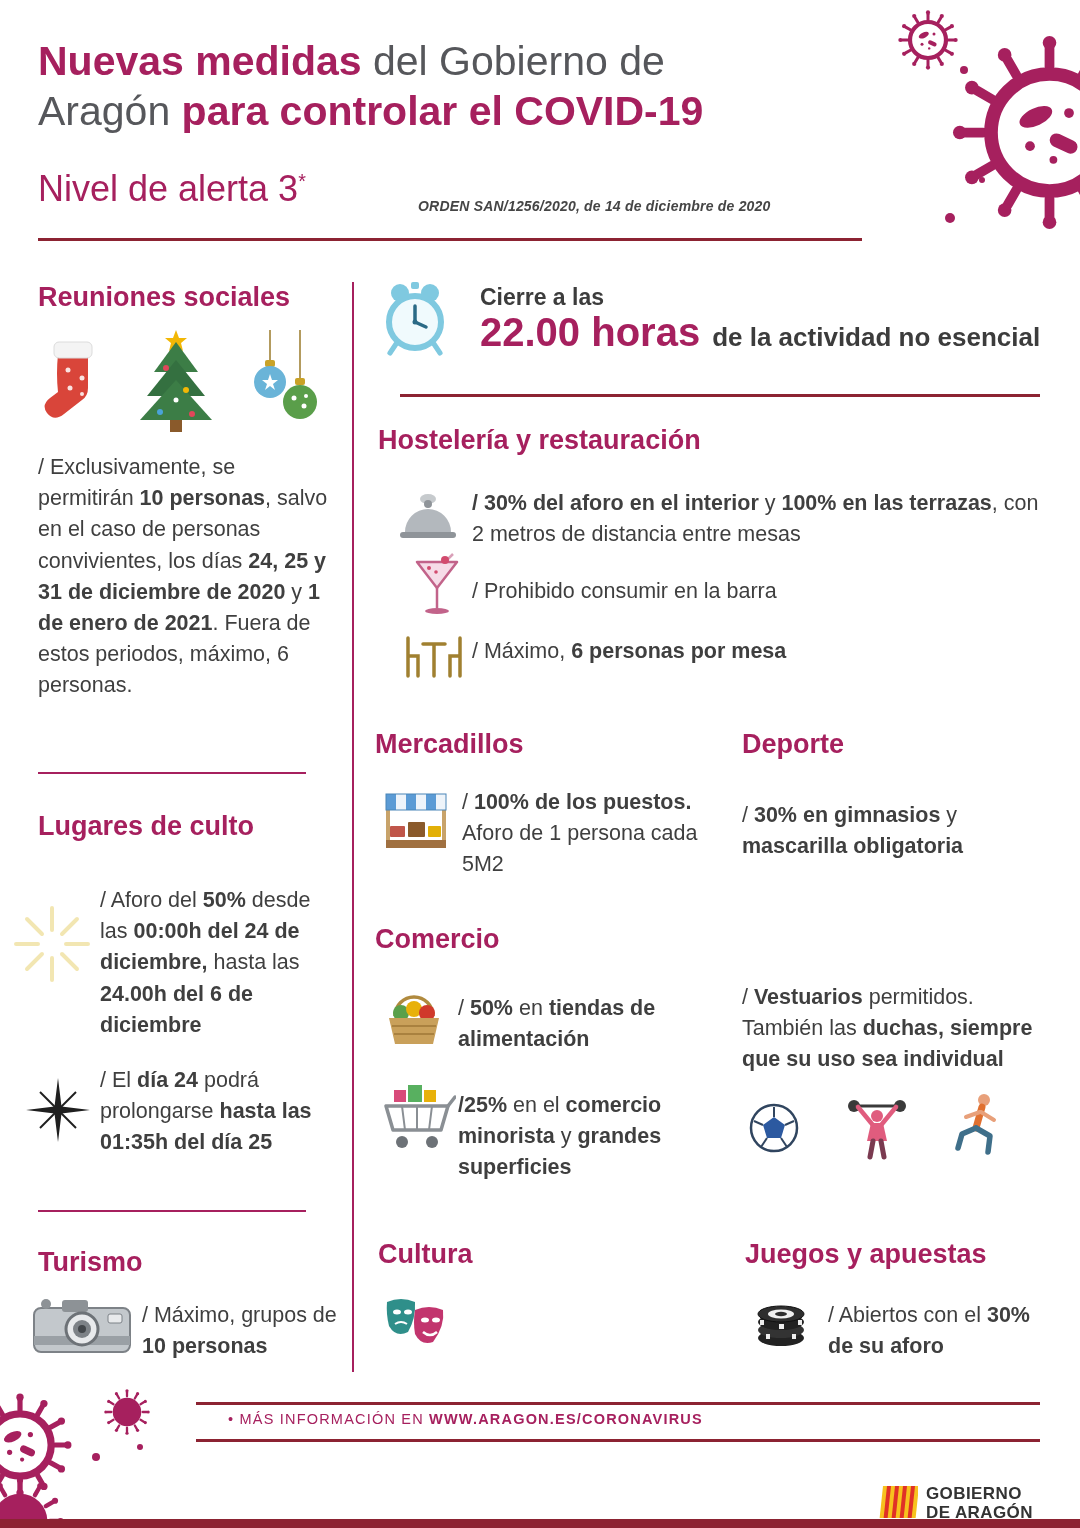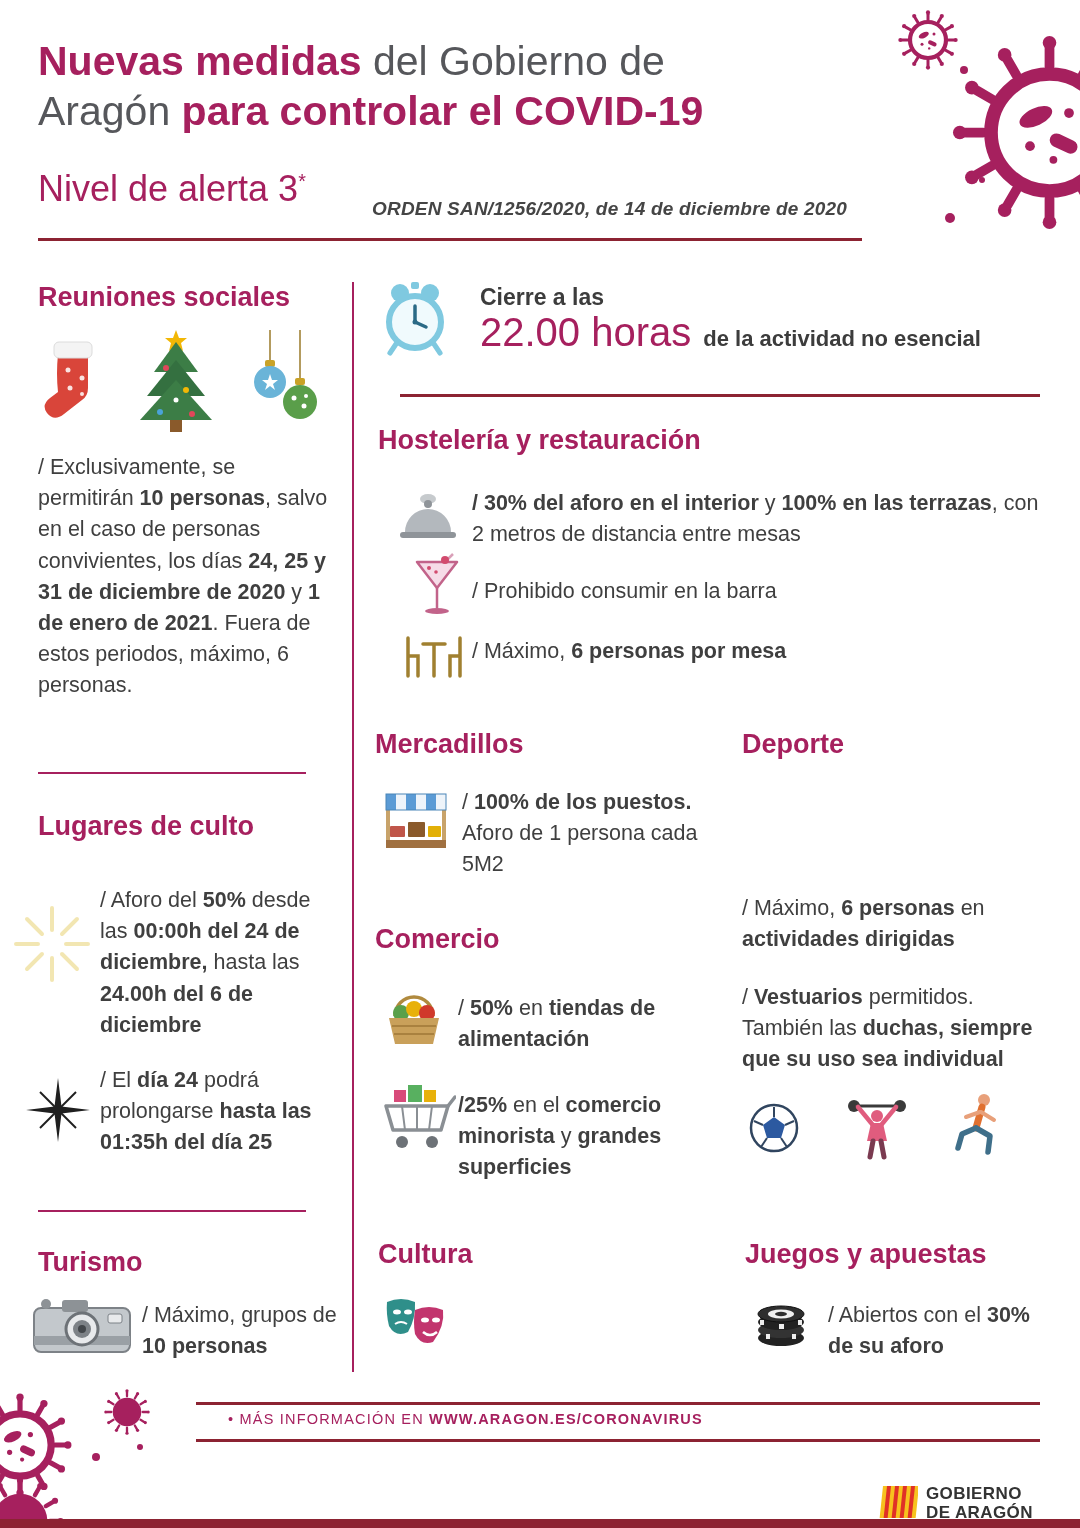--- a/index.html
+++ b/index.html
@@ -13,29 +13,29 @@
     overflow:hidden;font-family:"Liberation Sans",sans-serif;color:var(--text);
     margin:0 auto;
   }
   .abs{position:absolute;}
   .title{font-size:41px;line-height:1.22;color:#56575b;font-weight:400;}
   .title .a{color:var(--accent);}
   .b{font-weight:700;}
   .a{color:var(--accent);margin-top:13px;}
   .alert{font-size:36px;color:var(--accent);font-weight:400;}
   .alert sup{font-size:55%;}
-  .order{font-size:19px;font-style:italic;font-weight:600;color:#454545;letter-spacing:.2px;}
+  .order{font-size:14px;font-style:italic;font-weight:600;color:#454545;letter-spacing:.2px;margin-left:46px;}
   .h2{font-size:27px;font-weight:700;color:var(--accent);line-height:1.1;}
   .txt{font-size:21.5px;line-height:1.45;color:var(--text);}
   .rule{background:var(--maroon);}
   .hdiv{background:var(--accent);height:2px;}
   .vline{background:var(--accent);}
   .cierre-small{font-size:23px;font-weight:700;color:#3c3c3c;}
-  .cierre-big{font-size:40px;font-weight:400;color:var(--accent);line-height:1;}
-  .cierre-rest{font-size:22px;font-weight:700;color:#3c3c3c;}
+  .cierre-big{font-size:40px;font-weight:700;color:var(--accent);line-height:1;}
+  .cierre-rest{font-size:26px;font-weight:700;color:#3c3c3c;}
   .footer-info{font-size:14.5px;color:var(--accent);letter-spacing:1.2px;font-weight:400;}
   .logo-text{font-size:17px;font-weight:700;color:#333;line-height:1.1;letter-spacing:.4px;}
   .bottombar{position:absolute;left:0;right:0;bottom:0;height:9px;background:var(--maroon);}
 </style>
 </head>
 <body>
 
 <svg width="0" height="0" style="position:absolute">
   <defs>
     <symbol id="v-outline" viewBox="0 0 100 100">
@@ -303,21 +303,21 @@
     <line x1="24" y1="24" x2="27" y2="48" stroke="#8a8f94" stroke-width="2"></line>
     <line x1="39" y1="24" x2="39" y2="48" stroke="#8a8f94" stroke-width="2"></line>
     <line x1="54" y1="24" x2="51" y2="48" stroke="#8a8f94" stroke-width="2"></line>
     <line x1="70" y1="24" x2="77" y2="15" stroke="#8a8f94" stroke-width="3.5" stroke-linecap="round"></line>
     <circle cx="24" cy="60" r="6" fill="#6d7277"></circle>
       <circle cx="54" cy="60" r="6" fill="#6d7277"></circle>
   </svg>
   <div class="abs txt" style="left:458px;top:1090px;width:252px"><span class="b">/25%</span><span> en el </span><span class="b">comercio minorista</span><span> y </span><span class="b">grandes superficies</span></div>
 
   <div class="abs h2" style="left:742px;top:730px">Deporte</div>
-  <div class="abs txt" style="left:742px;top:893px;width:296px"><span>/ Máximo, </span><span class="b">6 personas</span><span> en </span><span class="b">actividades dirigidas</span></div>
+  <div class="abs txt" style="left:742px;top:800px;width:296px"><span>/ </span><span class="b">30% en gimnasios</span><span> y </span><span class="b">mascarilla obligatoria</span></div>
   <div class="abs txt" style="left:742px;top:982px;width:302px"><span>/ </span><span class="b">Vestuarios</span><span> permitidos. También las </span><span class="b">duchas, siempre que su uso sea individual</span></div>
 
   <svg class="abs" style="left:748px;top:1102px;width:52px;height:52px" viewBox="0 0 52 52">
     <circle cx="26" cy="26" r="23" fill="#fff" stroke="#30455f" stroke-width="2.5"></circle>
     <polygon points="26,15 37,23 33,36 19,36 15,23" fill="#2c59a0"></polygon>
     <g stroke="#30455f" stroke-width="2">
       <line x1="26" y1="15" x2="26" y2="5"></line>
         <line x1="37" y1="23" x2="46" y2="19"></line>
       <line x1="33" y1="36" x2="39" y2="45"></line>
         <line x1="19" y1="36" x2="13" y2="45"></line>

